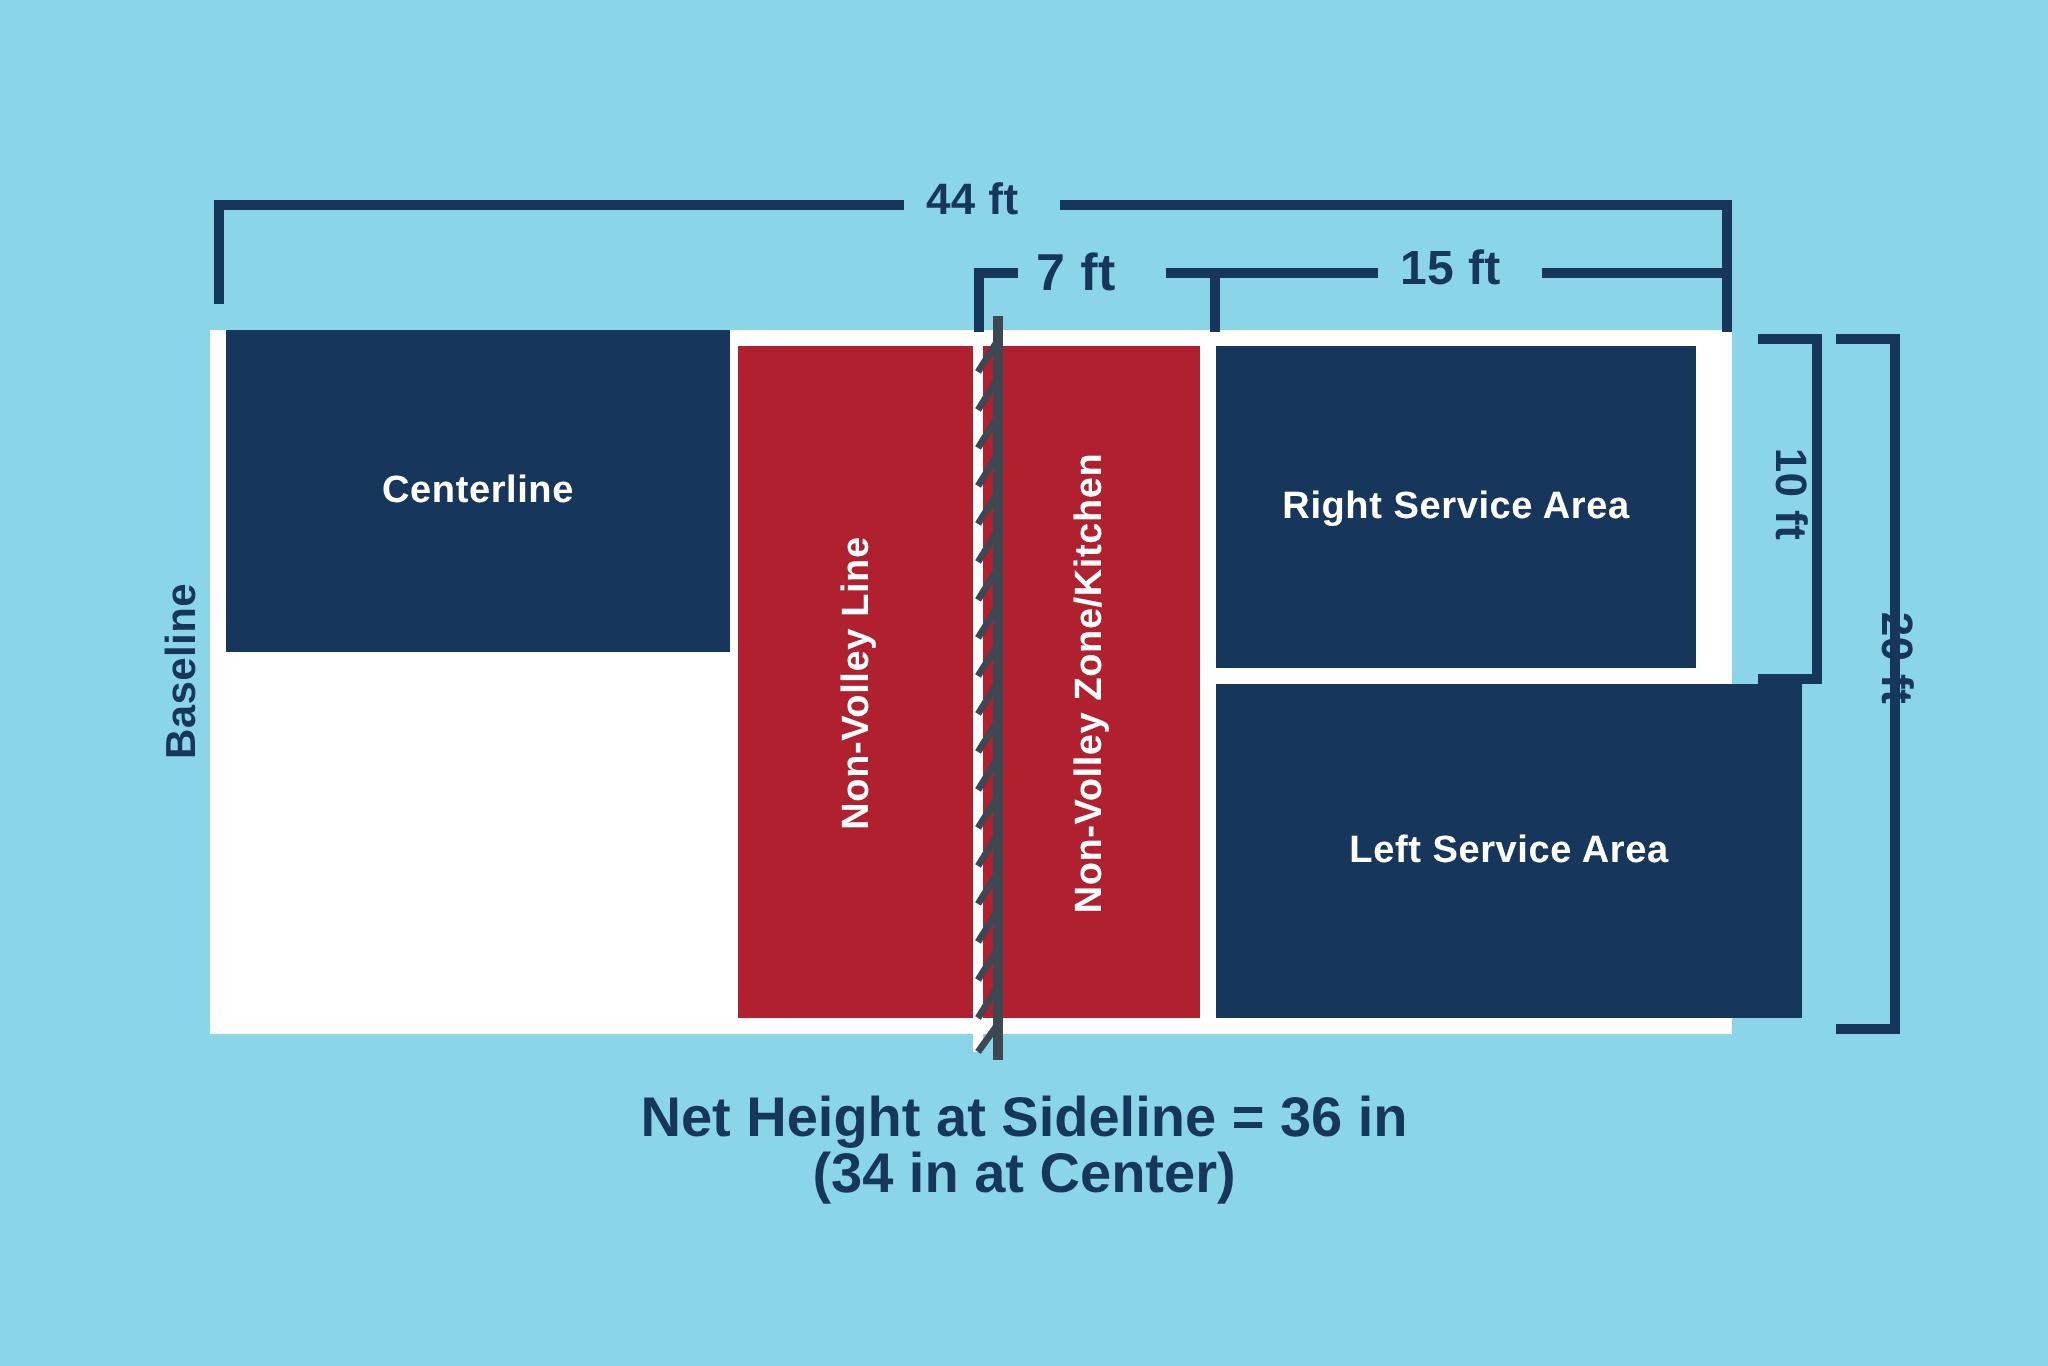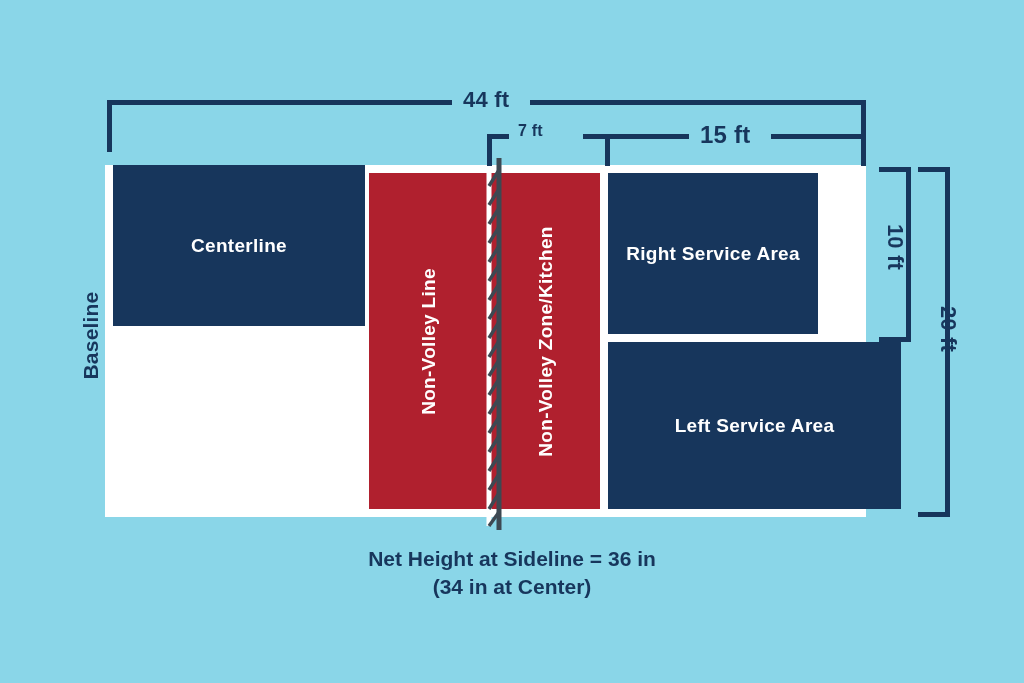--- a/index.html
+++ b/index.html
@@ -60,21 +60,21 @@
     transform-origin:center center;
   }
 
   
   #q-top-left   {left:8px;  top:0;   width:252px;height:161px;}
   #q-bot-left   {left:8px;  top:177px; width:252px;height:167px;}
   
   #kitchen-left {left:264px;top:8px;   width:118px;height:336px;}
   #kitchen-right{left:386px;top:8px;   width:109px;height:336px;}
   
-  #q-top-right  {left:503px;top:8px;   width:210px;height:161px;}
+  #q-top-right  {left:503px;top:8px;   width:240px;height:161px;}
   #q-bot-right  {left:503px;top:177px; width:293px;height:167px;}
 
   
   #net{
     position:absolute;
     left:484px;top:158px;
     width:20px;height:372px;
     pointer-events:none;
   }
 
@@ -101,33 +101,33 @@
   #b10-v      {left:906px; top:167px; width:5px;  height:175px;}
   #b10-h-bot  {left:879px; top:337px; width:32px; height:5px;}
 
   
   #b20-h-top  {left:918px; top:167px; width:32px; height:5px;}
   #b20-v      {left:945px; top:167px; width:5px;  height:350px;}
   #b20-h-bot  {left:918px; top:512px; width:32px; height:5px;}
 
   
   #t-44ft{left:463px; top:89px; font-size:22px;}
-  #t-7ft {left:518px; top:123px; font-size:16px;}
+  #t-7ft {left:518px; top:123px; font-size:26px;}
   #t-15ft{left:700px; top:123px; font-size:24px;}
   #t-10ft{left:872px; top:236px; font-size:22px;}
   #t-20ft{left:925px; top:318px; font-size:22px;}
   #t-baseline{left:47px; top:325px; font-size:21px;}
 
   #caption{
     position:absolute;
     left:0;top:545px;width:1024px;
     text-align:center;
     color:#17365c;
     font-weight:bold;
-    font-size:21px;
+    font-size:28px;
     line-height:28px;
   }
   #caption div{white-space:nowrap;}
 </style>
 </head>
 <body>
 
 <div id="stage">
 
   <div id="court">

